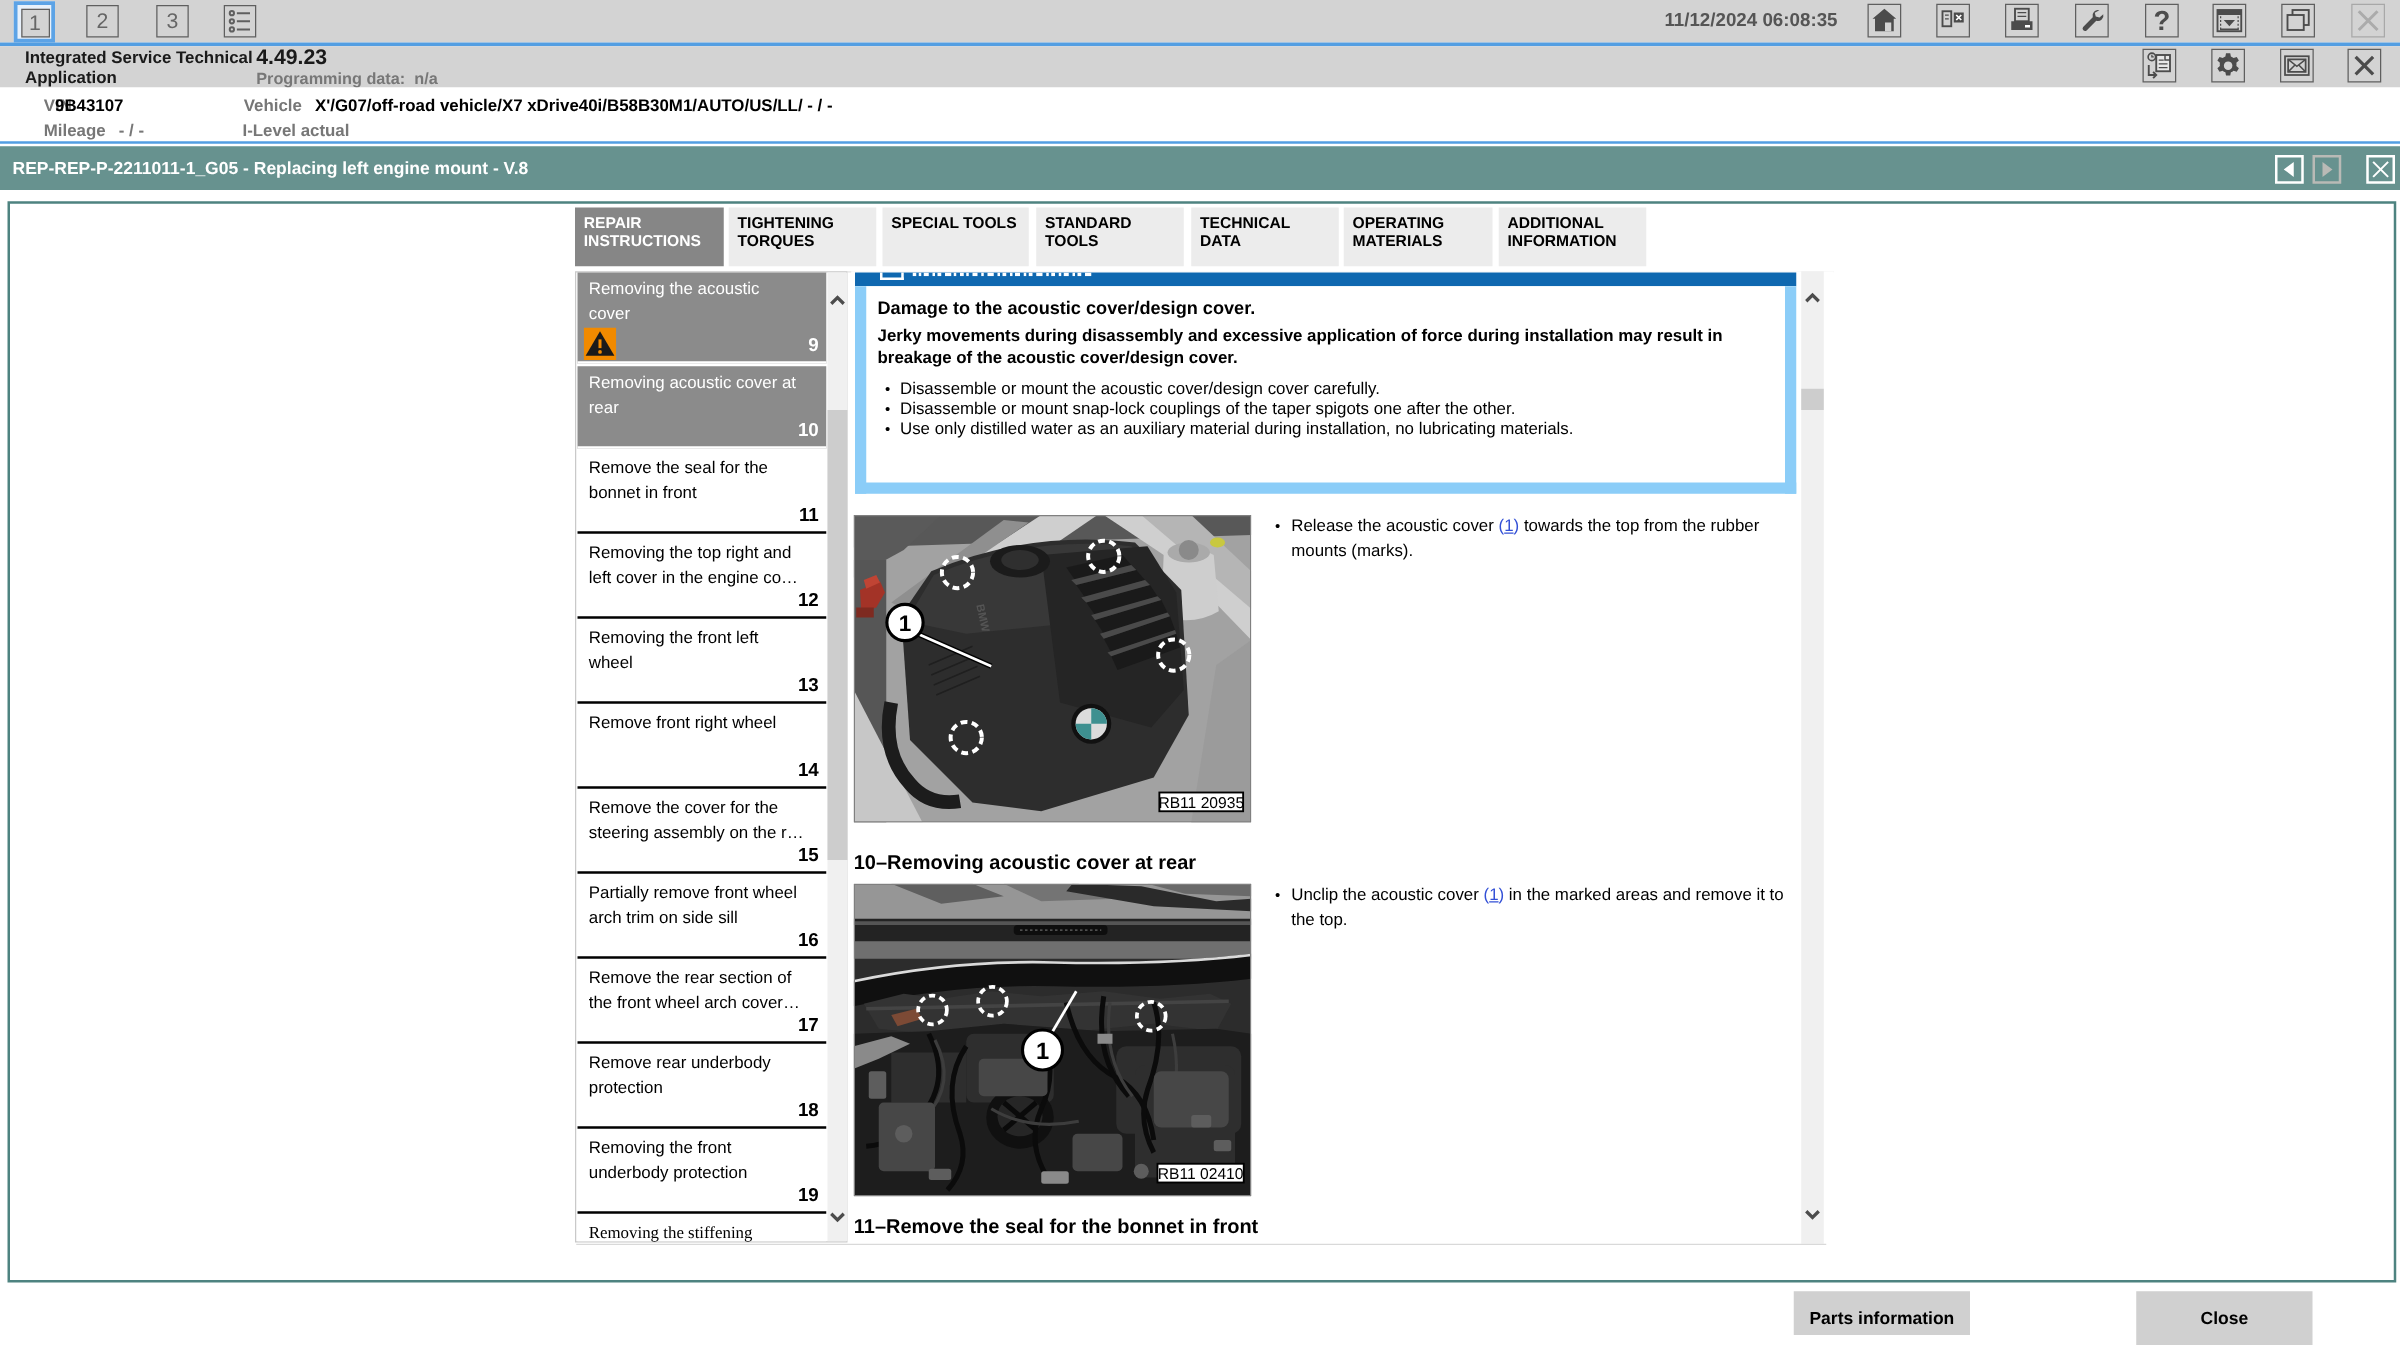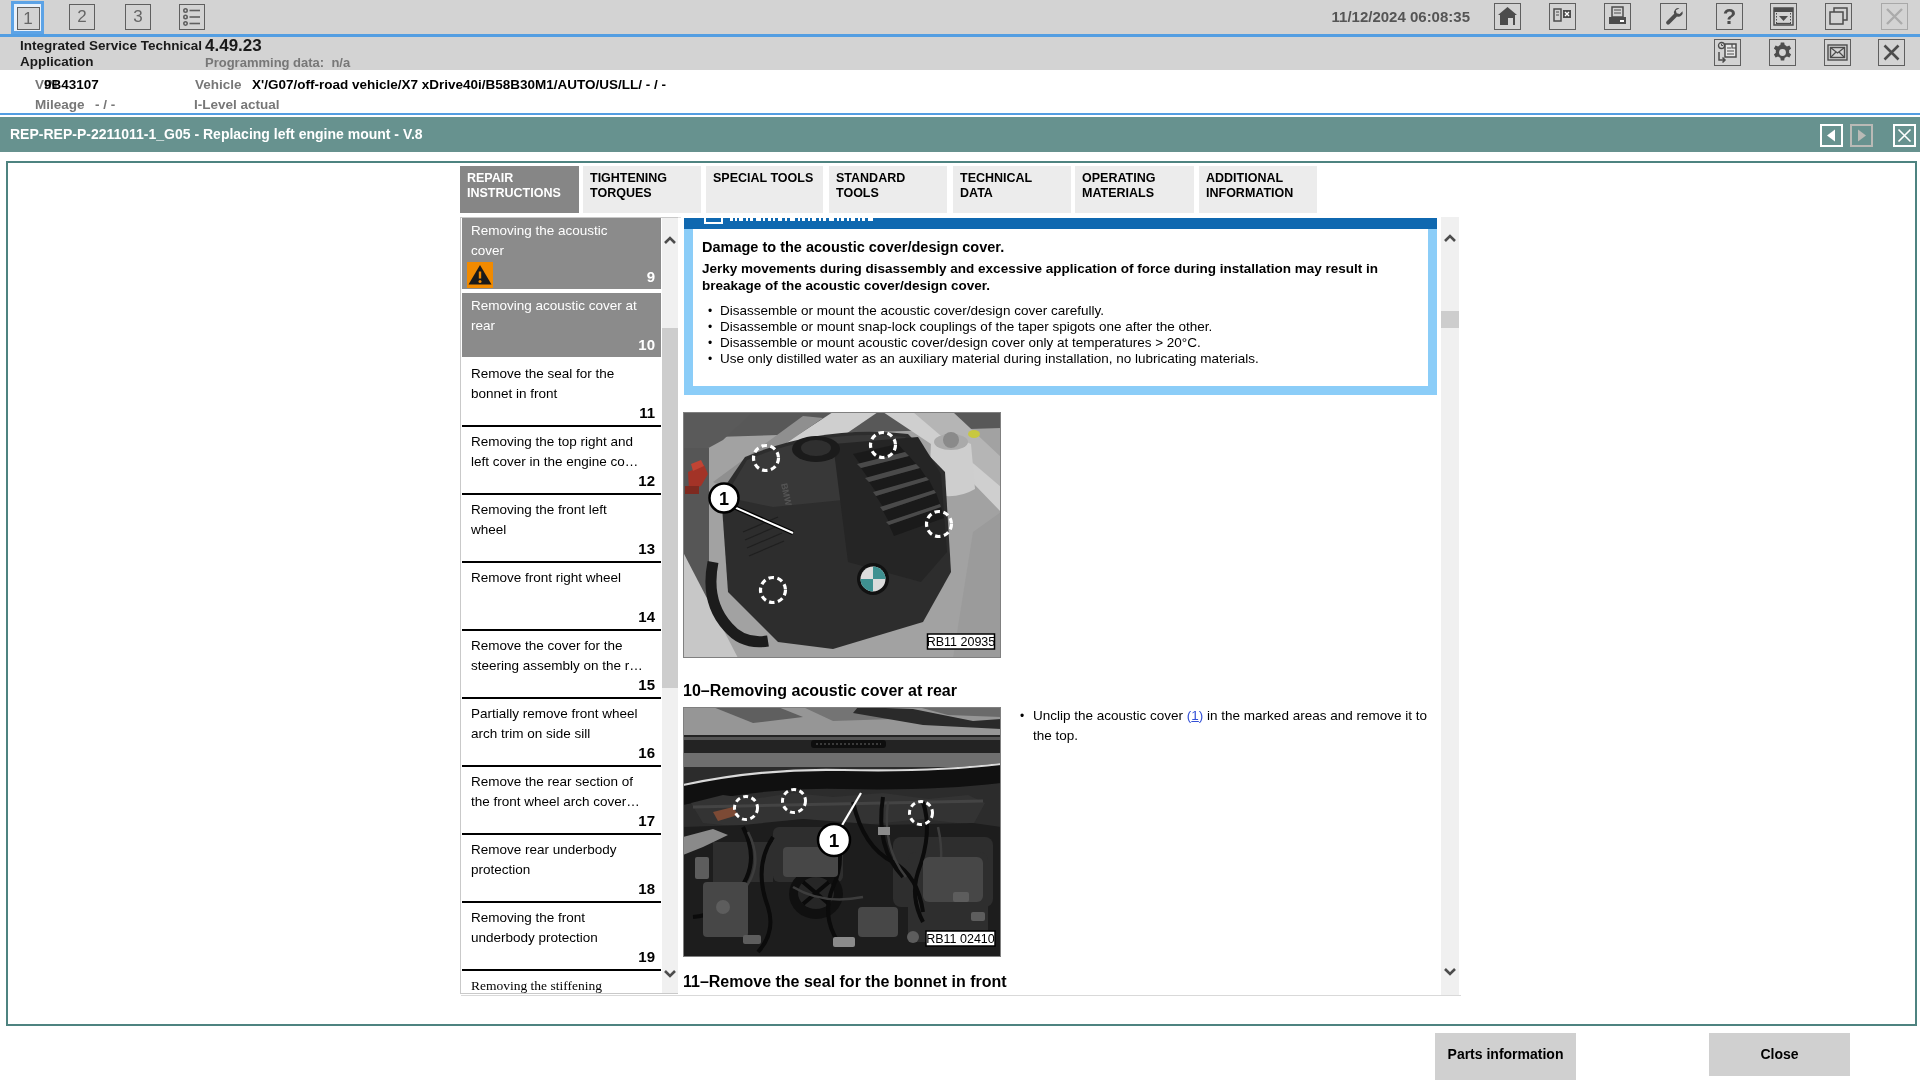--- a/index.html
+++ b/index.html
@@ -267,21 +267,20 @@
             <rect x="138" y="0" width="5" height="3"></rect>
           </g>
         </svg>
     </div>
     <div id="warnbox">
       <div class="h">Damage to the acoustic cover/design cover.</div>
       <div class="p">Jerky movements during disassembly and excessive application of force during installation may result in breakage of the acoustic cover/design cover.</div>
       <ul>
         <li>Disassemble or mount the acoustic cover/design cover carefully.</li>
         <li>Disassemble or mount snap-lock couplings of the taper spigots one after the other.</li>
-        <li>Disassemble or mount acoustic cover/design cover only at temperatures &gt; 20°C.</li>
         <li>Use only distilled water as an auxiliary material during installation, no lubricating materials.</li>
       </ul>
     </div>
     <div class="imgbox" id="img1" style="top:195px; height:246px;">
     <svg width="318" height="246" viewBox="0 0 318 246">
       <rect width="318" height="246" fill="#a2a2a2"></rect>
       <polygon points="0,0 318,0 318,16 0,26" fill="#585858"></polygon>
       <polygon points="0,0 70,0 40,28 0,50" fill="#5a5a5a"></polygon>
       <polygon points="55,62 150,0 195,0 75,82" fill="#cfcfcf"></polygon>
       <polygon points="40,75 140,6 120,4 30,70" fill="#8f8f8f"></polygon>
@@ -337,20 +336,21 @@
       </g>
       <line x1="51" y1="95" x2="110" y2="121" stroke="#000" stroke-width="4.5"></line>
       <line x1="51" y1="95" x2="110" y2="121" stroke="#fff" stroke-width="2"></line>
       <circle cx="41" cy="86" r="14.5" fill="#fff" stroke="#000" stroke-width="2.5"></circle>
       <text x="41" y="92.5" font-size="18" font-weight="bold" fill="#000" text-anchor="middle" font-family="Liberation Sans">1</text>
       <rect x="244.5" y="222" width="67" height="15" fill="#fff" stroke="#000" stroke-width="1.5"></rect>
       <text x="278" y="234" font-size="12.5" fill="#000" text-anchor="middle" font-family="Liberation Sans">RB11 20935</text>
       <rect x="0.5" y="0.5" width="317" height="245" fill="none" stroke="#808080" stroke-width="1"></rect>
     </svg>
     </div>
+    <div class="bullet" style="left:352px; top:194px; width:390px;">Release the acoustic cover <a class="lnk">(<span style="text-decoration:underline;">1</span>)</a> towards the top from the rubber mounts (marks).</div>
     <div class="heading" style="top:465px;">10–Removing acoustic cover at rear</div>
     <div class="imgbox" id="img2" style="top:490px; height:250px;">
     <svg width="318" height="250" viewBox="0 0 318 250">
       <rect width="318" height="250" fill="#2c2c2c"></rect>
       <rect x="0" y="0" width="318" height="30" fill="#969696"></rect>
       <polygon points="30,0 95,0 120,10 70,16" fill="#5f5f5f"></polygon>
       <polygon points="120,0 180,0 210,12 150,14" fill="#747474"></polygon>
       <polygon points="235,0 318,0 318,10 265,8" fill="#6a6a6a"></polygon>
       <path d="M175 0 L230 2 L290 14 L318 12 L318 22 L240 18 L170 6 Z" fill="#2a2a2a"></path>
       <rect x="0" y="28" width="318" height="18" fill="#232323"></rect>
@@ -429,14 +429,14 @@
   <div style="position:absolute; left:1433px; top:54px; width:18px; height:778px;" class="sbtrack"></div>
   <div style="position:absolute; left:1433px; top:148px; width:18px; height:17px;" class="sbthumb"></div>
   <svg class="chev" style="left:1434px; top:68px;" viewBox="0 0 16 16">
       <path d="M3 10 L8 5 L13 10" fill="none" stroke="#4c4c4c" stroke-width="2.6"></path>
     </svg>
   <svg class="chev" style="left:1434px; top:800px;" viewBox="0 0 16 16">
       <path d="M3 6 L8 11 L13 6" fill="none" stroke="#4c4c4c" stroke-width="2.6"></path>
     </svg>
   <div style="position:absolute; left:453px; top:832px; width:1000px; height:1px; background:#d9d9d9;"></div>
 </div>
-<div class="abs" style="left:1435px; top:1033px; width:141px; height:48px; background:#d0d0d0; color:#000; font-size:14px; font-weight:bold; text-align:center; line-height:43px;">Parts information</div>
+<div class="abs" style="left:1435px; top:1033px; width:141px; height:35px; background:#d0d0d0; color:#000; font-size:14px; font-weight:bold; text-align:center; line-height:43px;">Parts information</div>
 <div class="abs" style="left:1709px; top:1033px; width:141px; height:43px; background:#d0d0d0; color:#000; font-size:14px; font-weight:bold; text-align:center; line-height:43px;">Close</div>
 
 </body></html>

